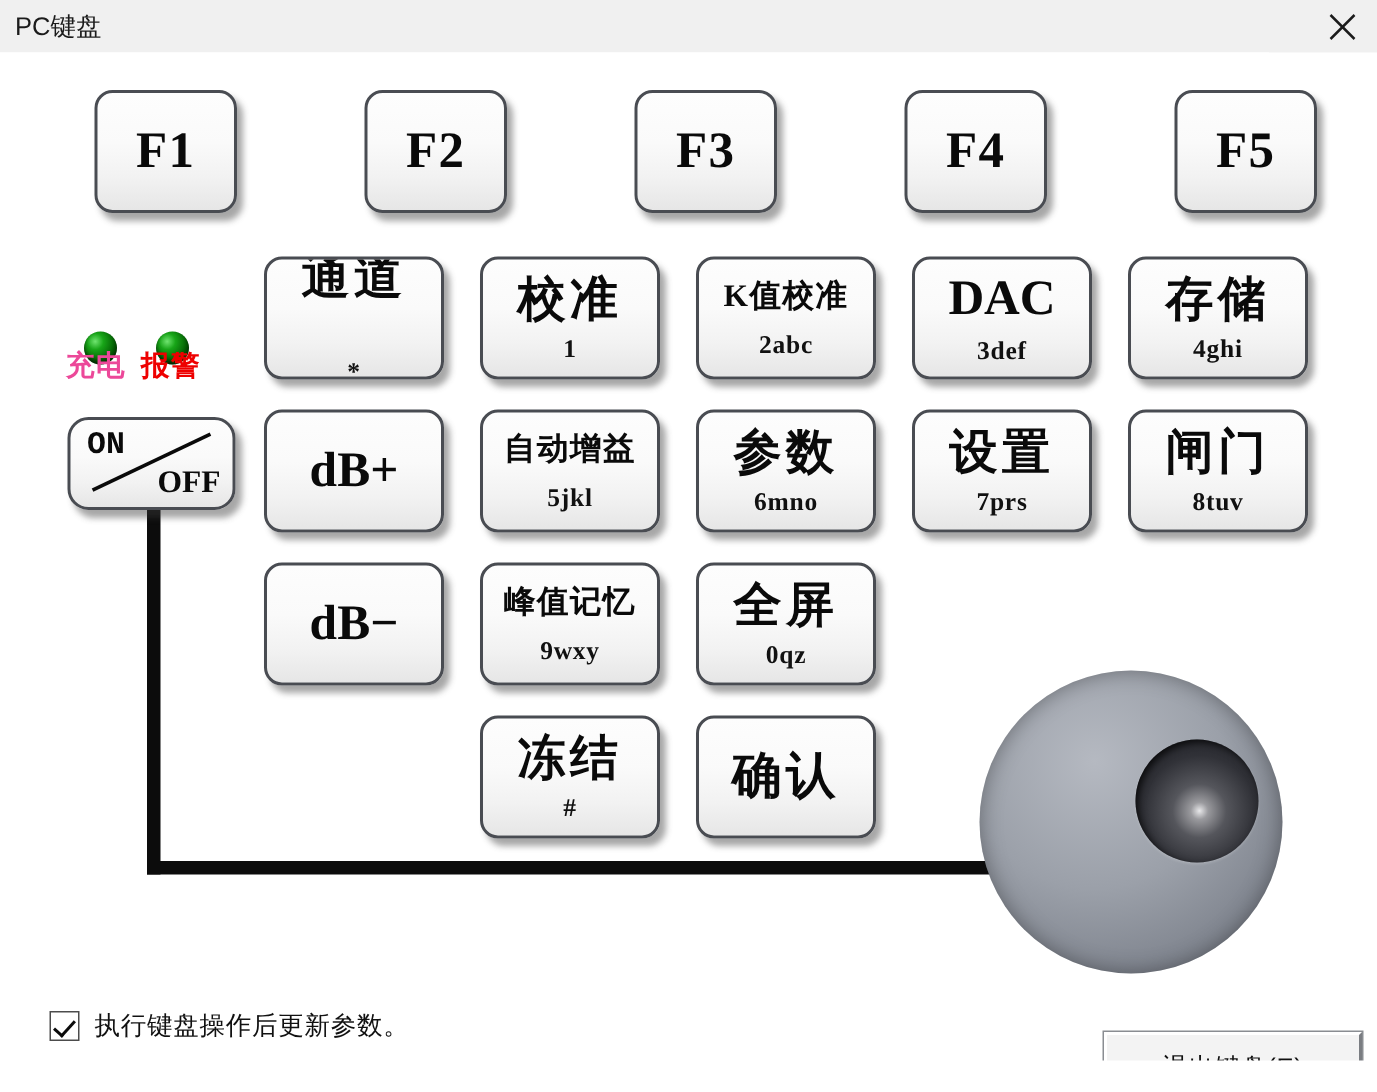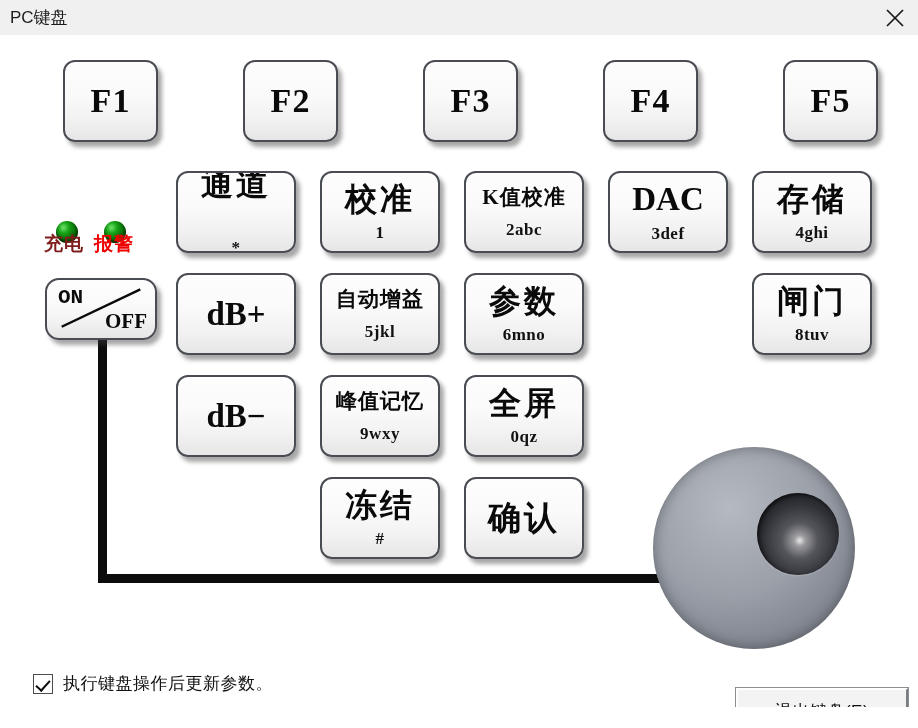--- a/index.html
+++ b/index.html
@@ -138,21 +138,21 @@
   }
   #led-charge { left: 56px; top: 186px; }
   #led-alarm  { left: 104px; top: 186px; }
 
   #label-charge {
     position: absolute;
     left: 44px; top: 196px;
     font-family: "Liberation Sans", sans-serif;
     font-weight: bold;
     font-size: 19px;
-    color: #7f1d1d;
+    color: #ec4899;
     letter-spacing: 1px;
   }
   #label-alarm {
     position: absolute;
     left: 94px; top: 196px;
     font-family: "Liberation Sans", sans-serif;
     font-weight: bold;
     font-size: 19px;
     color: #ee0000;
     letter-spacing: 1px;
@@ -344,20 +344,24 @@
     <span class="main lat">dB+</span>
   </div>
   <div class="key gkey" style="left:320px; top:238px;">
     <span class="main cn4">自动增益</span>
     <span class="sub">5jkl</span>
   </div>
   <div class="key gkey" style="left:464px; top:238px;">
     <span class="main cn2">参数</span>
     <span class="sub">6mno</span>
   </div>
+  <div class="key gkey" style="left:608px; top:238px;">
+    <span class="main cn2">设置</span>
+    <span class="sub">7prs</span>
+  </div>
   <div class="key gkey" style="left:752px; top:238px;">
     <span class="main cn2">闸门</span>
     <span class="sub">8tuv</span>
   </div>
 
   <div class="key gkey nosub" style="left:176px; top:340px;">
     <span class="main lat">dB−</span>
   </div>
   <div class="key gkey" style="left:320px; top:340px;">
     <span class="main cn4">峰值记忆</span>

